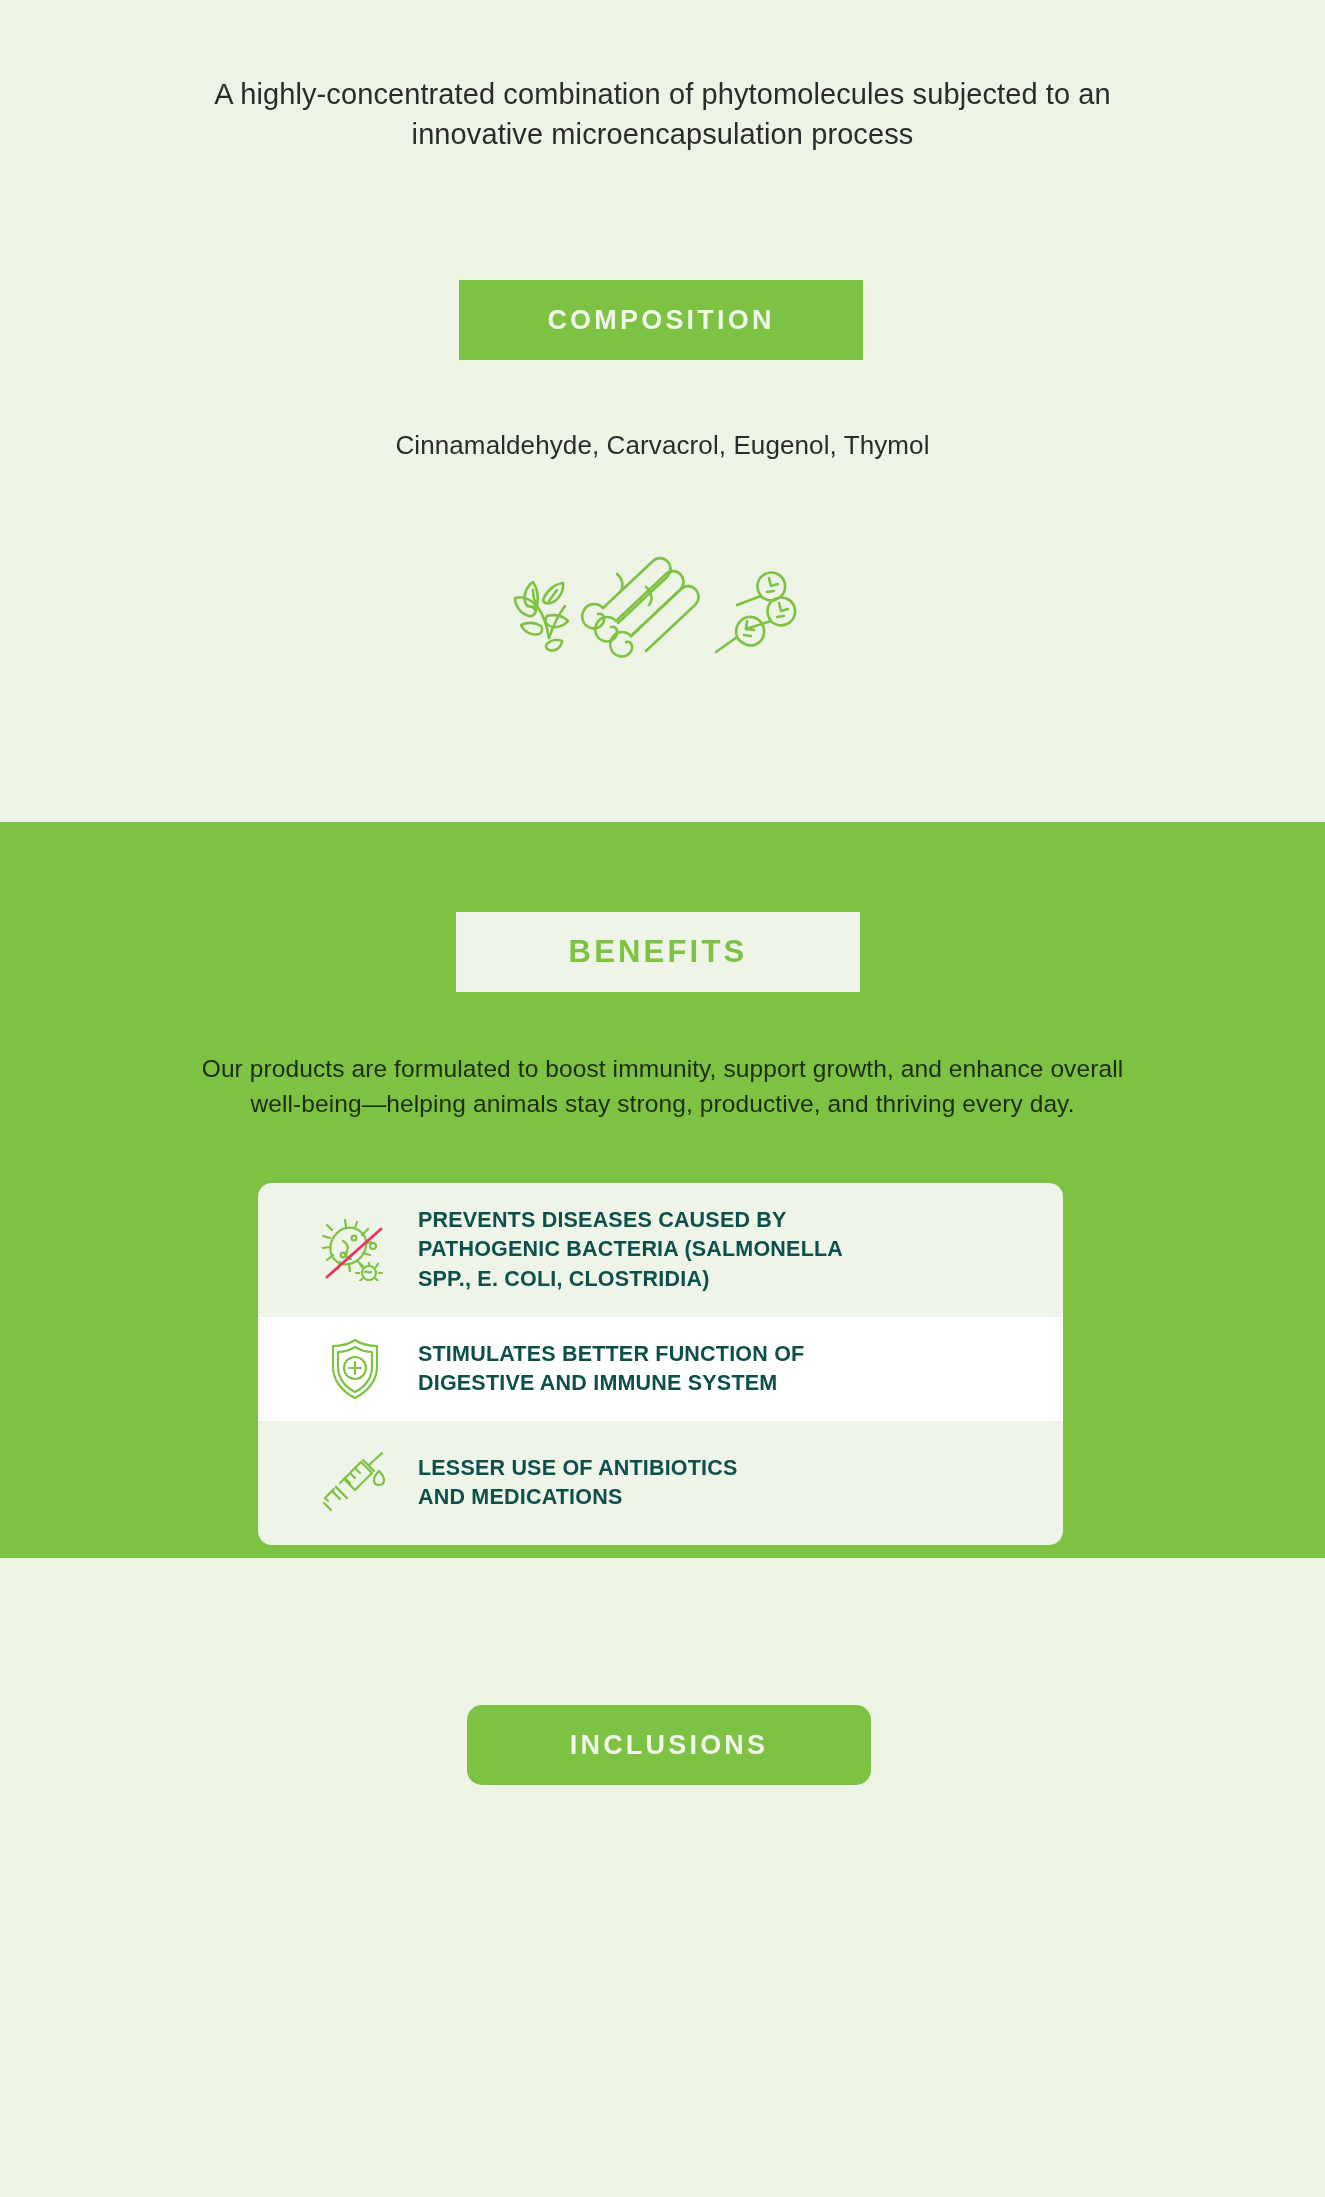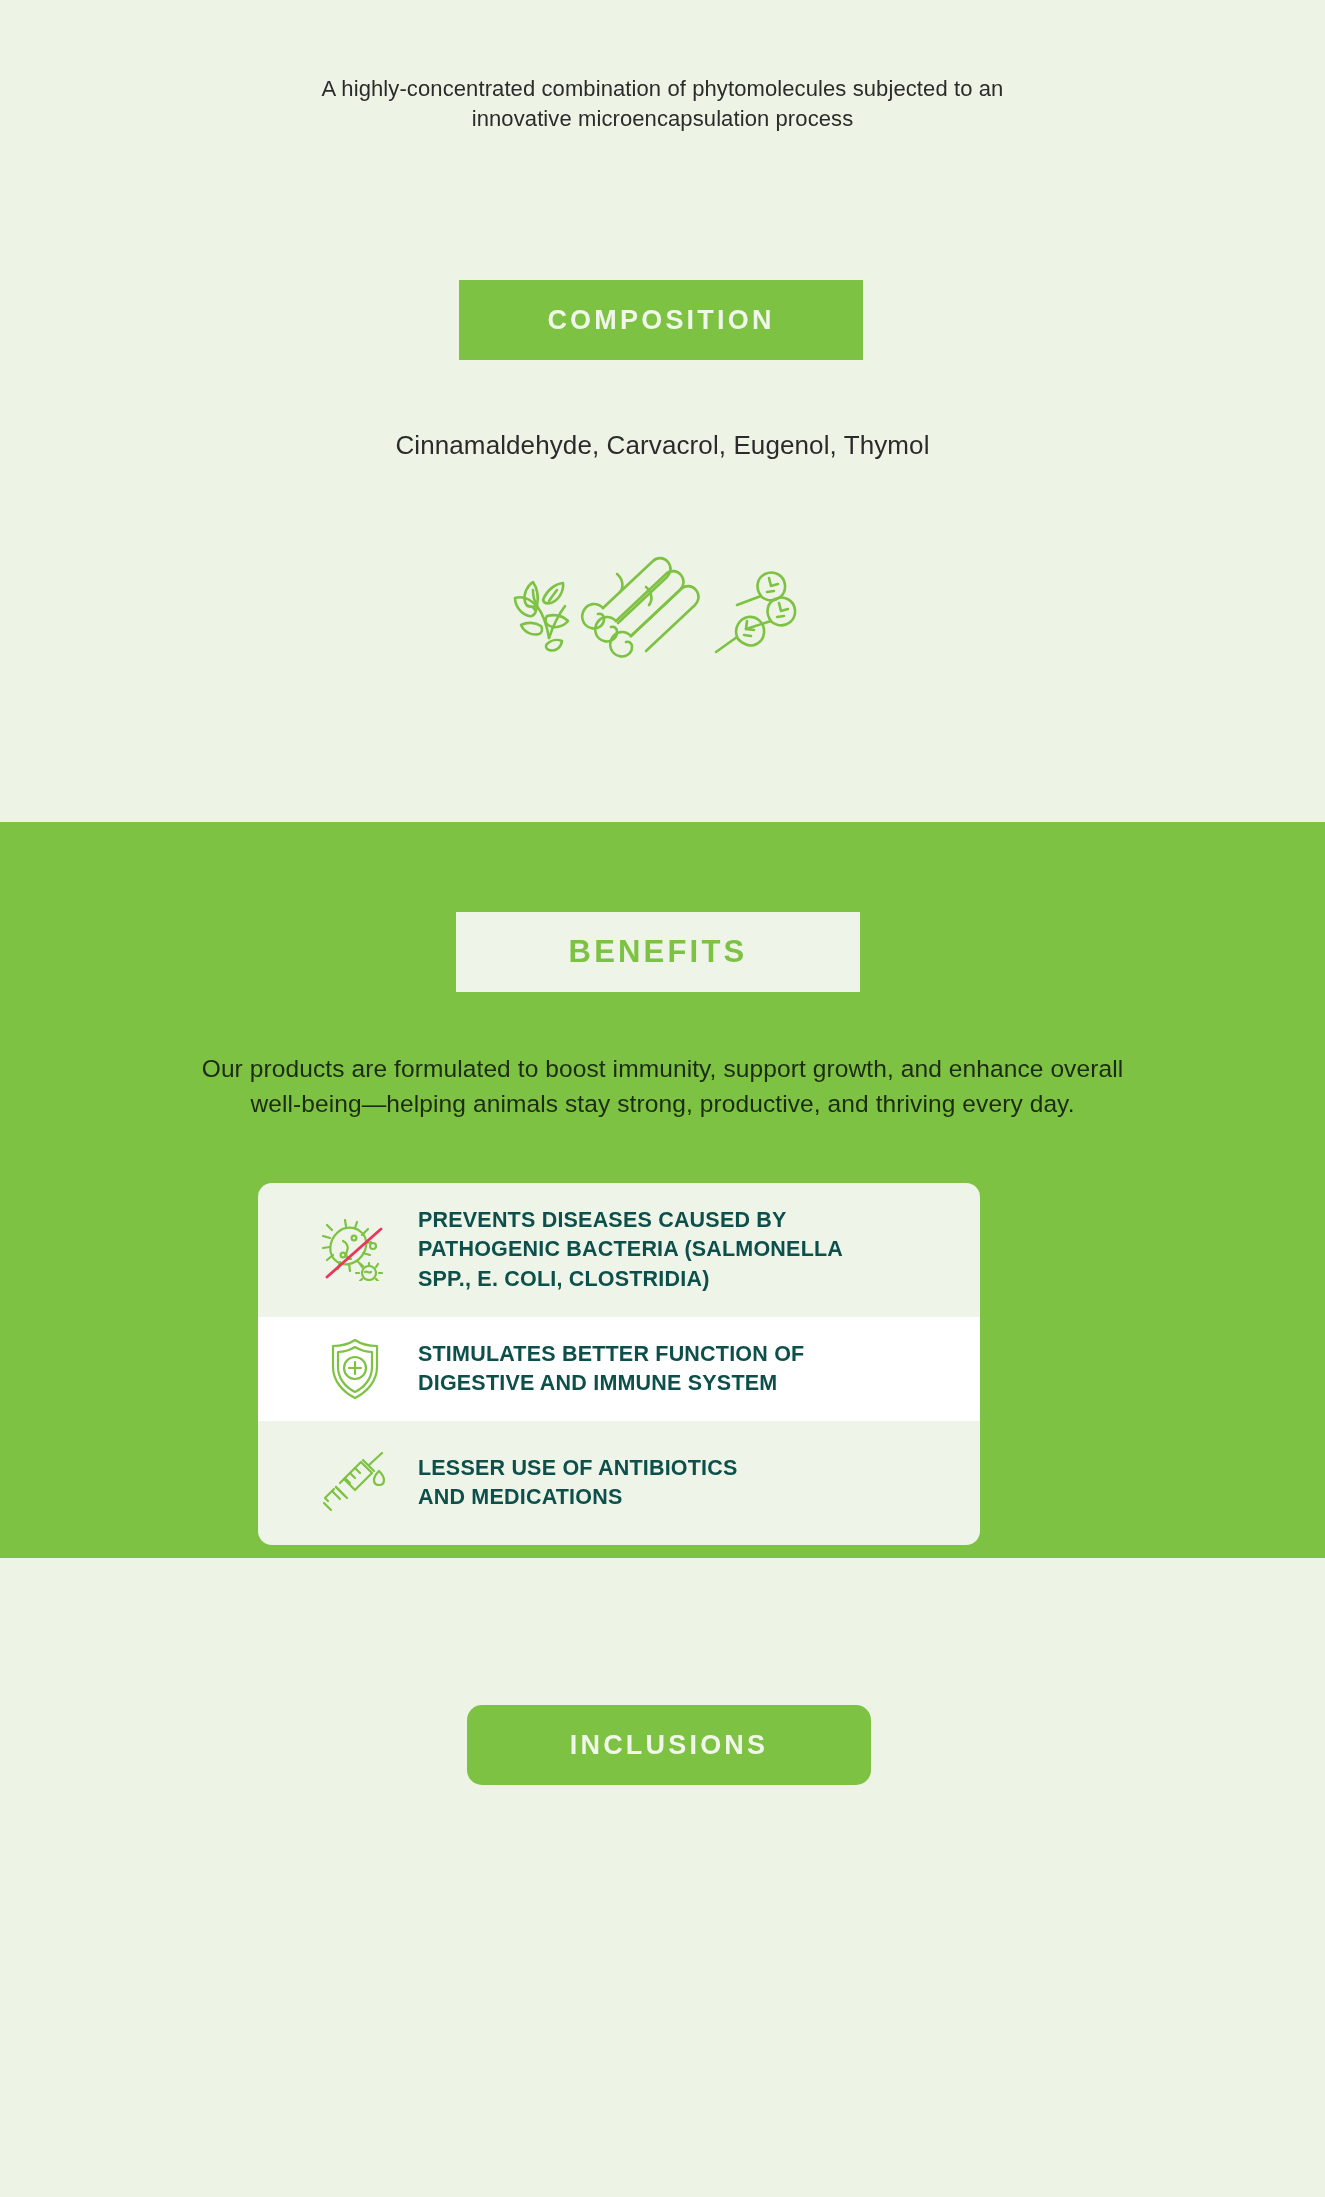--- a/index.html
+++ b/index.html
@@ -22,21 +22,21 @@
     height: 2197px;
   }
 
   
   .intro {
     position: absolute;
     top: 74px;
     left: 0;
     width: 1325px;
     text-align: center;
-    font-size: 22px;
+    font-size: 29px;
     line-height: 1.38;
     color: #2b2b2b;
     letter-spacing: 0.1px;
     font-weight: 400;
   }
   .intro-line { display: block; }
   .intro-line.l1 { padding: 0 140px; }
 
   
   .badge {
@@ -120,21 +120,21 @@
     letter-spacing: 0.1px;
   }
   .benefits-desc .l1 { display: block; padding: 0 110px; }
   .benefits-desc .l2 { display: block; }
 
   
   .benefits-card {
     position: absolute;
     left: 258px;
     top: 1183px;
-    width: 722px;
+    width: 805px;
     border-radius: 14px;
     overflow: hidden;
   }
   .benefit-row {
     display: flex;
     align-items: center;
     padding: 0 0 0 48px;
     min-height: 96px;
   }
   .benefit-row.shade-a { background: #eef4e8; }

